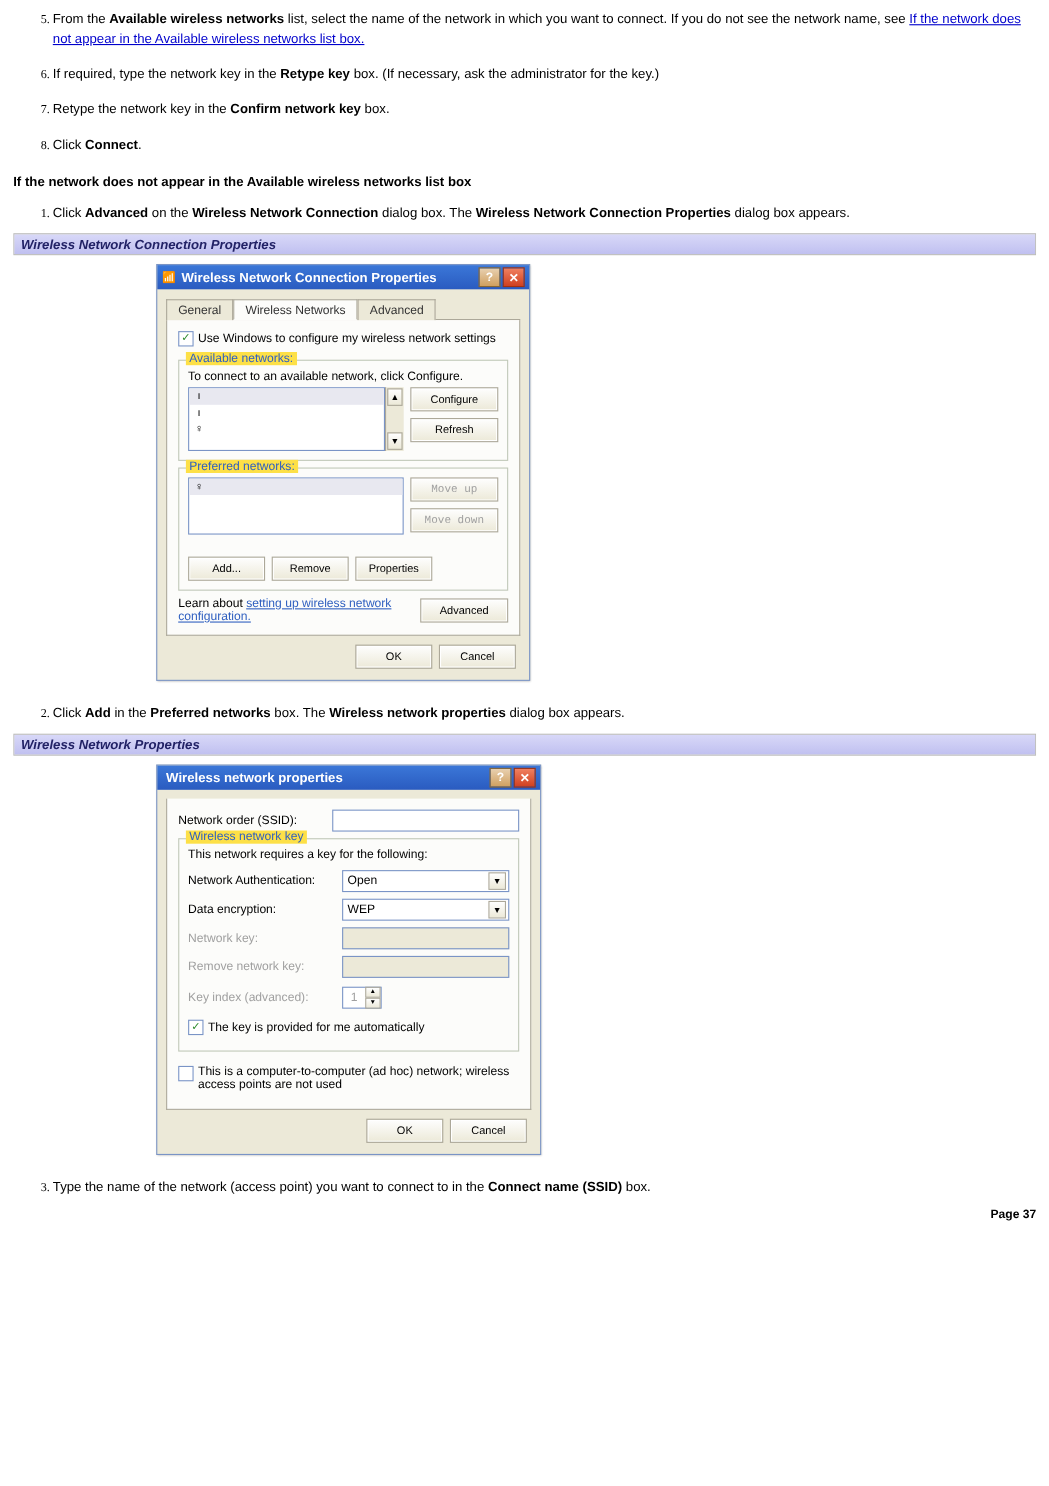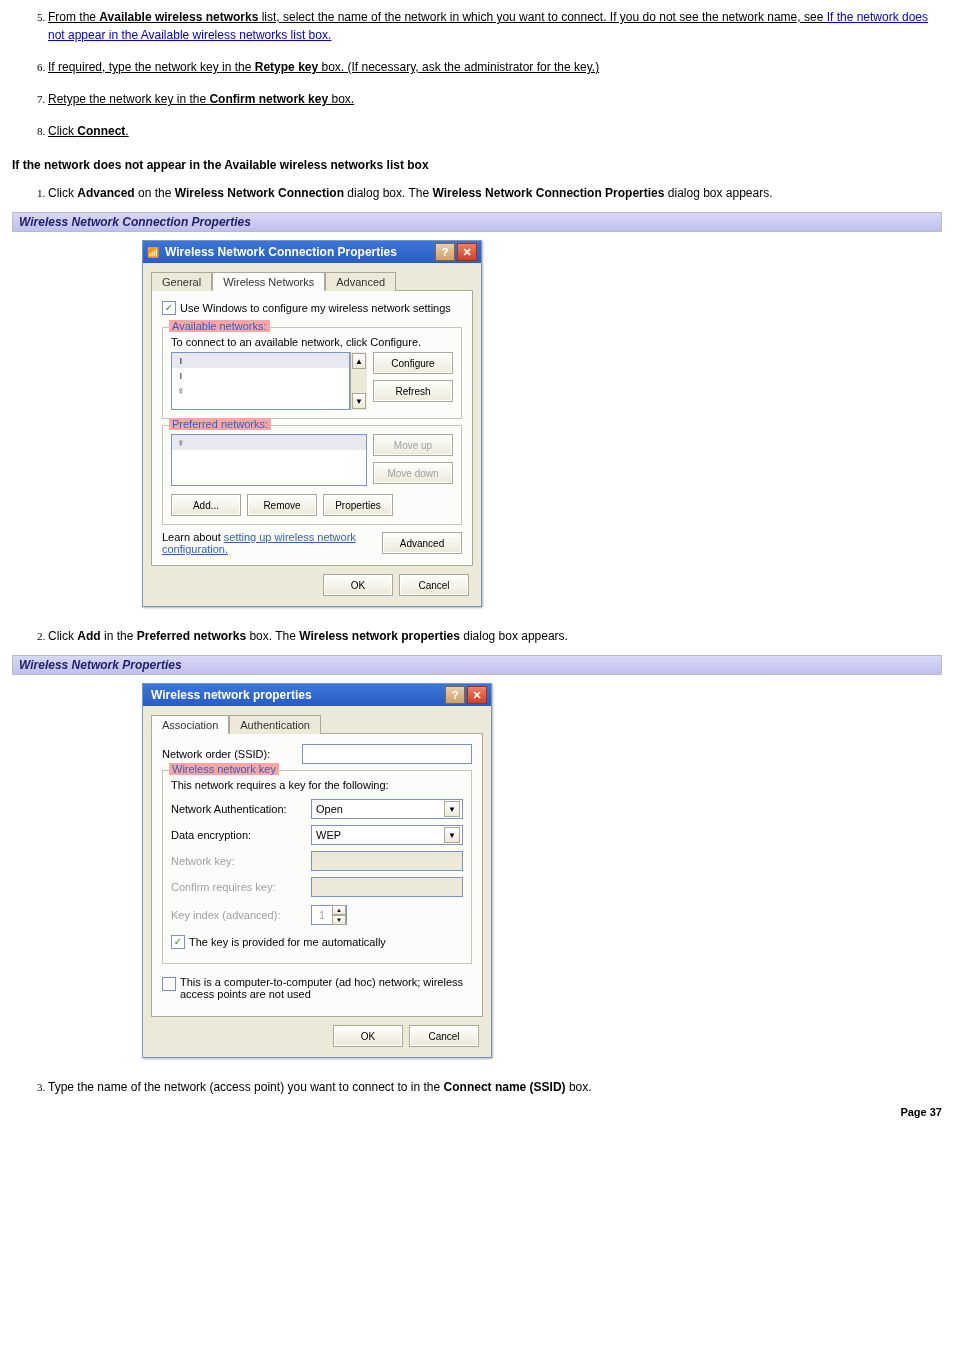--- a/index.html
+++ b/index.html
@@ -4,21 +4,21 @@
 <style>
   body {
     font-family: Verdana, Geneva, sans-serif;
     font-size: 12px;
     color: #000;
     margin: 8px 12px;
     background: #fff;
     width: 930px;
   }
   ol.main-list { margin: 0 0 16px 0; padding-left: 36px; }
-  ol.main-list > li { margin-bottom: 14px; line-height: 1.5; text-decoration: underline; }
+  ol.main-list > li { margin-bottom: 14px; line-height: 1.5; }
   ol.sub-list { margin: 0 0 10px 0; padding-left: 36px; }
   ol.sub-list > li { margin-bottom: 10px; line-height: 1.5; }
   ol li::marker { font-family: Georgia, serif; font-size: 11px; }
   a.inline-link { color: #0000cc; text-decoration: underline; }
   .section-heading { font-weight: bold; margin: 18px 0 12px 0; font-size: 12px; }
   .fig-caption {
     background: linear-gradient(#d8d8f8, #c0c0f0);
     border: 1px solid #bbb;
     padding: 2px 6px;
     font-style: italic;
@@ -88,36 +88,36 @@
     display: inline-flex; align-items:center; justify-content:center;
     border: 1px solid #aca899;
     background: linear-gradient(#fefefe, #ece9d8);
     height: 20px;
     font-size: 10px;
     color: #000;
     box-shadow: 0 0 0 1px #fff inset;
   }
   .xp-btn.w80 { width: 78px; }
   .xp-btn.w70 { width: 68px; }
-  .xp-btn.disabled { color: #a0a0a0; }
+  .xp-btn.disabled { color: #a0a0a0; font-family: Liberation Mono, monospace; }
   .xp-check { display:inline-flex; align-items:center; gap:4px; margin-bottom:6px; }
   .xp-check .box {
     width: 12px; height: 12px; border: 1px solid #7a94c6; background: #fff;
     display:inline-flex; align-items:center; justify-content:center;
     color: #2a8a2a; font-size: 10px; line-height: 1;
   }
   .xp-group {
     border: 1px solid #c0c8b8;
     margin: 6px 0;
     padding: 8px;
     position: relative;
   }
   .xp-group > .legend {
     position: absolute; top: -8px; left: 6px;
-    background: #fca5a5; padding: 0 3px;
+    background: #fde047; padding: 0 3px;
     color: #3060c0; font-size: 11px;
   }
   .xp-listbox {
     border: 1px solid #7a94c6; background: #fff;
     height: 56px; overflow: hidden;
     display: flex; flex-direction: column;
   }
   .xp-listbox .row { display:flex; align-items:center; gap:4px; padding: 2px 4px; font-size: 11px; color:#333; }
   .xp-listbox .row.sel { background: #e8e8f0; }
   .xp-listbox .ant { width:10px; text-align:center; font-size:10px; color:#000; }
@@ -231,21 +231,21 @@
           <div class="xp-listbox" style="flex:1; height:50px;">
             <div class="row sel">
                 <span class="ant">♀</span>
               </div>
           </div>
           <div class="col">
             <span class="xp-btn w80 disabled">Move up</span>
             <span class="xp-btn w80 disabled">Move down</span>
           </div>
         </div>
-        <div style="margin-top:8px; display:flex; gap:6px;">
+        <div style="margin-top:20px; display:flex; gap:6px;">
           <span class="xp-btn w70">Add...</span>
           <span class="xp-btn w70">Remove</span>
           <span class="xp-btn w70">Properties</span>
         </div>
       </div>
 
       <div class="row-flex" style="align-items:center; margin-top:4px;">
         <div style="flex:1;">
           <span>Learn about </span><span class="help-link">setting up wireless network configuration.</span>
         </div>
@@ -267,24 +267,20 @@
 
 <div class="fig-caption">Wireless Network Properties</div>
 
 <div class="xp-window" style="width:348px;">
   <div class="xp-title">
     <span class="t-text" style="padding-left:4px;">Wireless network properties</span>
     <span class="t-btn">?</span>
     <span class="t-btn close">✕</span>
   </div>
   <div class="xp-body">
-    <div class="xp-tabs">
-      <div class="xp-tab active">Association</div>
-      <div class="xp-tab">Authentication</div>
-    </div>
     <div class="xp-tab-panel">
       <div class="form-row">
         <span class="lbl">Network order (SSID):</span>
         <span class="xp-input" style="flex:1;"></span>
       </div>
 
       <div class="xp-group">
         <span class="legend">Wireless network key</span>
         <div style="margin-bottom:8px;">This network requires a key for the following:</div>
 
@@ -300,21 +296,21 @@
           <div class="xp-select" style="flex:1;">
             <span>WEP</span>
             <span class="dd">▼</span>
           </div>
         </div>
         <div class="form-row">
           <span class="lbl disabled-text">Network key:</span>
           <span class="xp-input" style="flex:1; background:#ece9d8;"></span>
         </div>
         <div class="form-row">
-          <span class="lbl disabled-text">Confirm requires key:</span>
+          <span class="lbl disabled-text">Remove network key:</span>
           <span class="xp-input" style="flex:1; background:#ece9d8;"></span>
         </div>
         <div class="form-row" style="margin-top:8px;">
           <span class="lbl disabled-text">Key index (advanced):</span>
           <span class="xp-spin">
             <span class="val">1</span>
             <span class="btns">
                 <span>▲</span>
                 <span>▼</span>
               </span>

